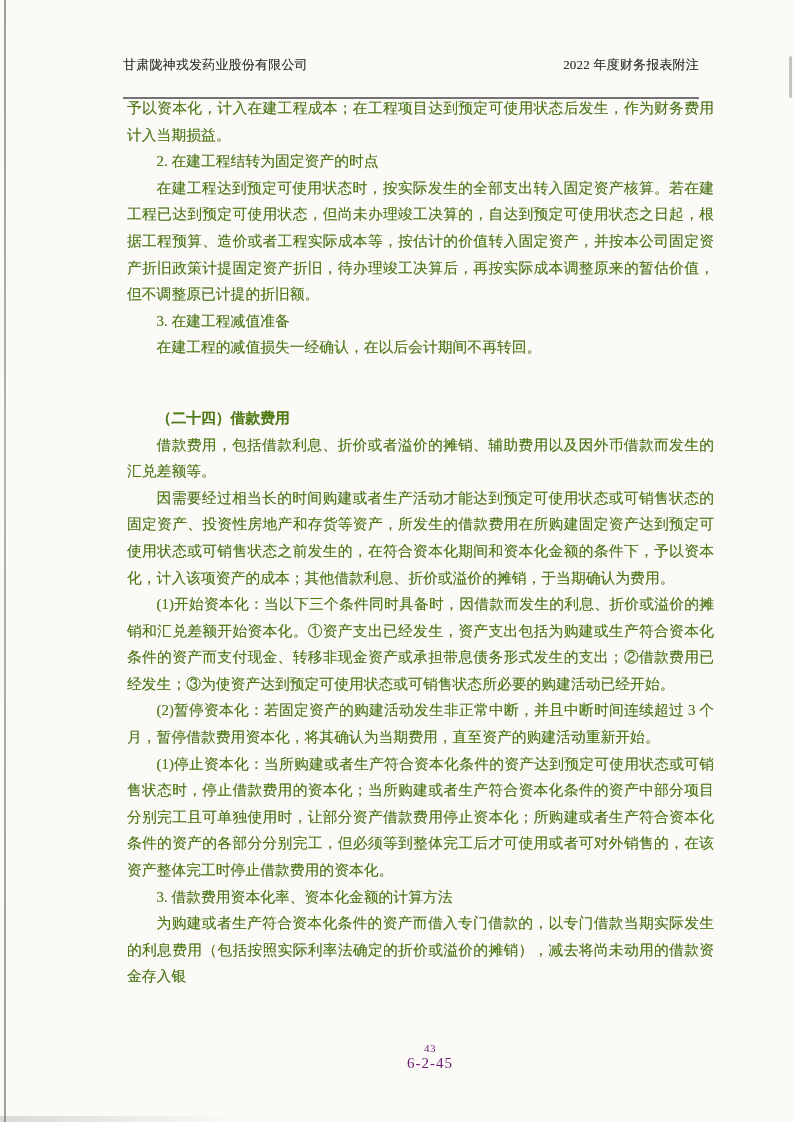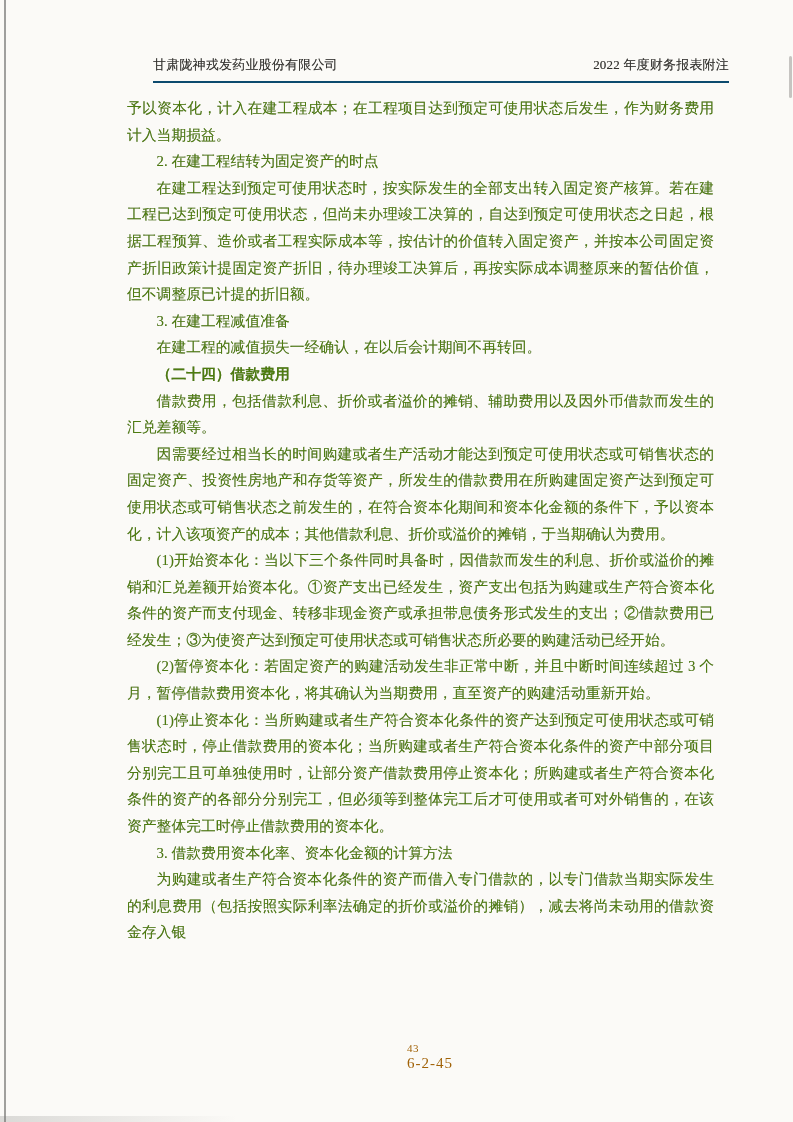--- a/index.html
+++ b/index.html
@@ -33,25 +33,25 @@
   }
   .scan-shade-bottom {
     position: absolute;
     left: 0; bottom: 0;
     width: 100%; height: 6px;
     background: linear-gradient(90deg, rgba(120,120,118,0.25), rgba(120,120,118,0) 30%);
   }
   
   .doc-header {
     position: absolute;
-    left: 153px;
+    left: 123px;
     top: 56px;
     width: 576px;
-    border-bottom: 2px solid #0c4a6e;
-    padding-bottom: 7px;
+    border-bottom: 2px solid #737373;
+    padding-bottom: 23px;
   }
   .doc-header-row {
     display: flex;
     justify-content: space-between;
     align-items: baseline;
     font-size: 13px;
     letter-spacing: 0.2px;
     color: #33322f;
     text-shadow: 0 0 0.5px rgba(50,50,48,0.45);
   }
@@ -69,29 +69,30 @@
   }
   .doc-body p {
     margin: 0;
     padding: 0;
   }
   .doc-body p.indent {
     text-indent: 2em;
   }
   .doc-body p.bold {
     font-weight: bold;
+    margin-top: 44px;
   }
   
   .doc-footer {
     position: absolute;
     left: 430px;
     top: 1042px;
     transform: translateX(-50%);
-    text-align: left;
-    color: #a16207;
+    text-align: center;
+    color: #701a75;
   }
   .footer-small {
     display: block;
     font-size: 11px;
     line-height: 12px;
     letter-spacing: 0.5px;
   }
   .footer-main {
     display: block;
     font-size: 15px;

